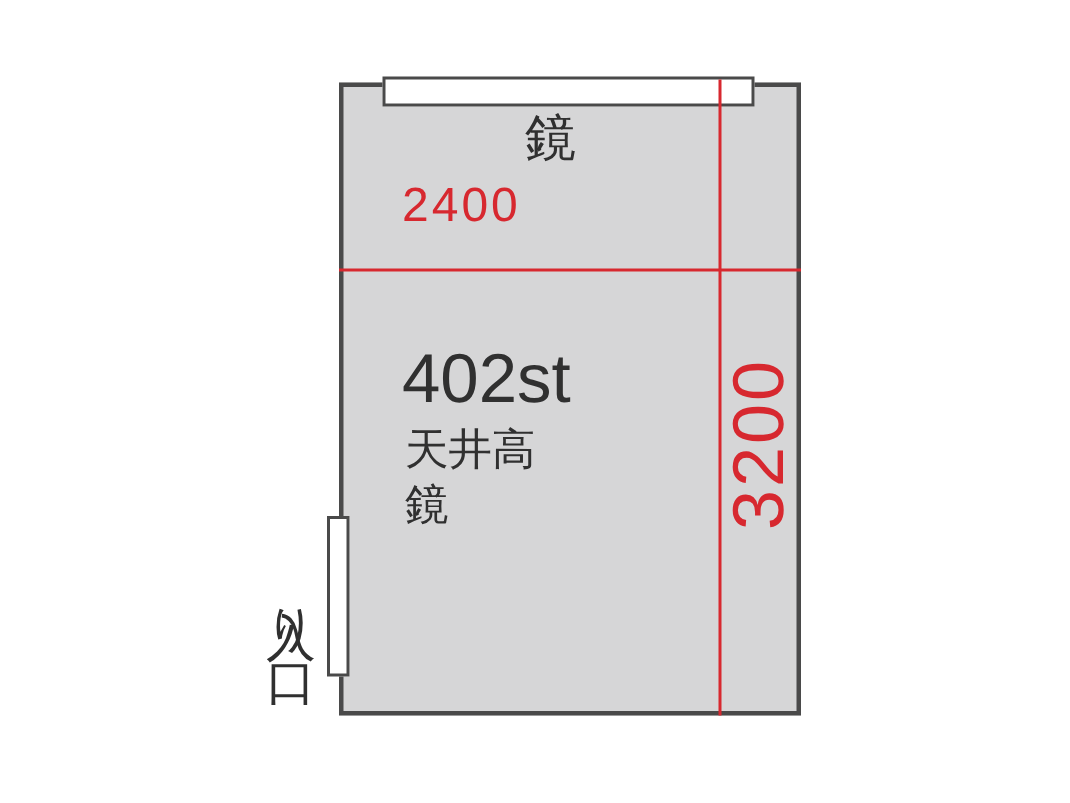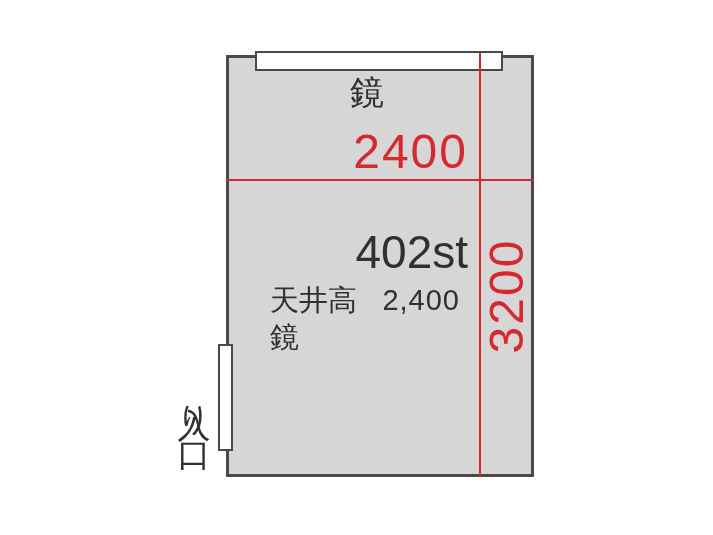--- a/index.html
+++ b/index.html
@@ -62,26 +62,26 @@
     left: 479px;
     top: 53px;
     width: 2px;
     height: 424px;
     background: var(--red, #d7282f);
   }
   
   .dim-width {
     position: absolute;
     left: 268px;
-    top: 127px;
+    top: 111px;
     width: 200px;
     height: 50px;
     line-height: 50px;
-    text-align: right;
-    font-size: 48px;
+    text-align: left;
+    font-size: 32px;
     font-weight: 300;
     letter-spacing: 2px;
     color: var(--red, #d7282f);
   }
   .dim-height {
     position: absolute;
     left: 432px;
     top: 272px;
     width: 150px;
     height: 48px;
@@ -95,21 +95,21 @@
     transform-origin: center center;
   }
   
   .room-title {
     position: absolute;
     left: 268px;
     top: 228px;
     width: 200px;
     height: 48px;
     line-height: 48px;
-    text-align: right;
+    text-align: left;
     font-size: 46px;
     font-weight: 300;
     color: var(--text, #303030);
   }
   .specs {
     position: absolute;
     left: 270px;
     top: 283px;
     width: 190px;
   }
@@ -168,21 +168,20 @@
 
   <div class="dim-width">2400</div>
 
   <div class="dim-height">3200</div>
 
   <div class="room-title">402st</div>
 
   <div class="specs">
     <div class="spec-row">
       <span class="spec-label">天井高</span>
-      <span class="spec-value">2,400</span>
     </div>
     <div class="spec-row">
       <span class="spec-label">鏡</span>
     </div>
   </div>
 
   <div class="entrance-bar"></div>
 
   <div class="entrance-label">入り口</div>
 

